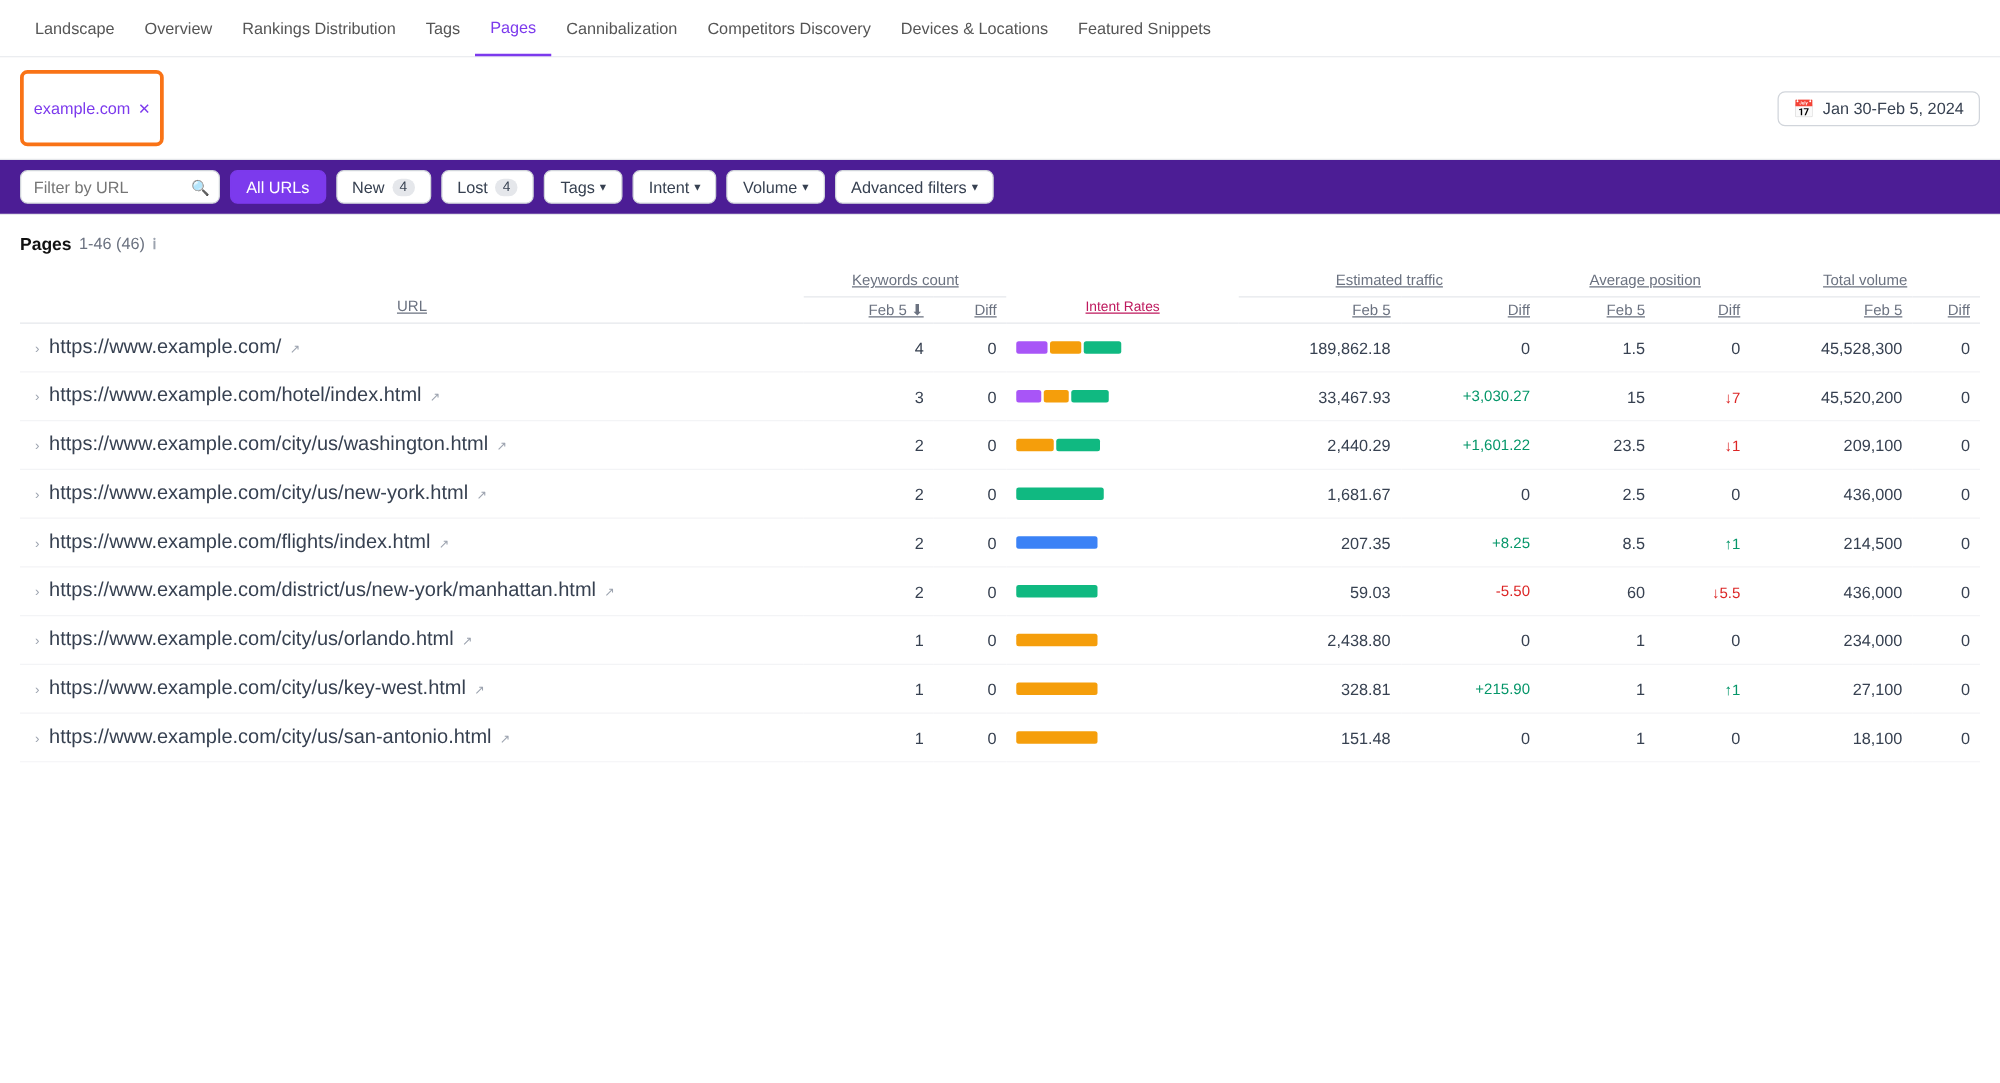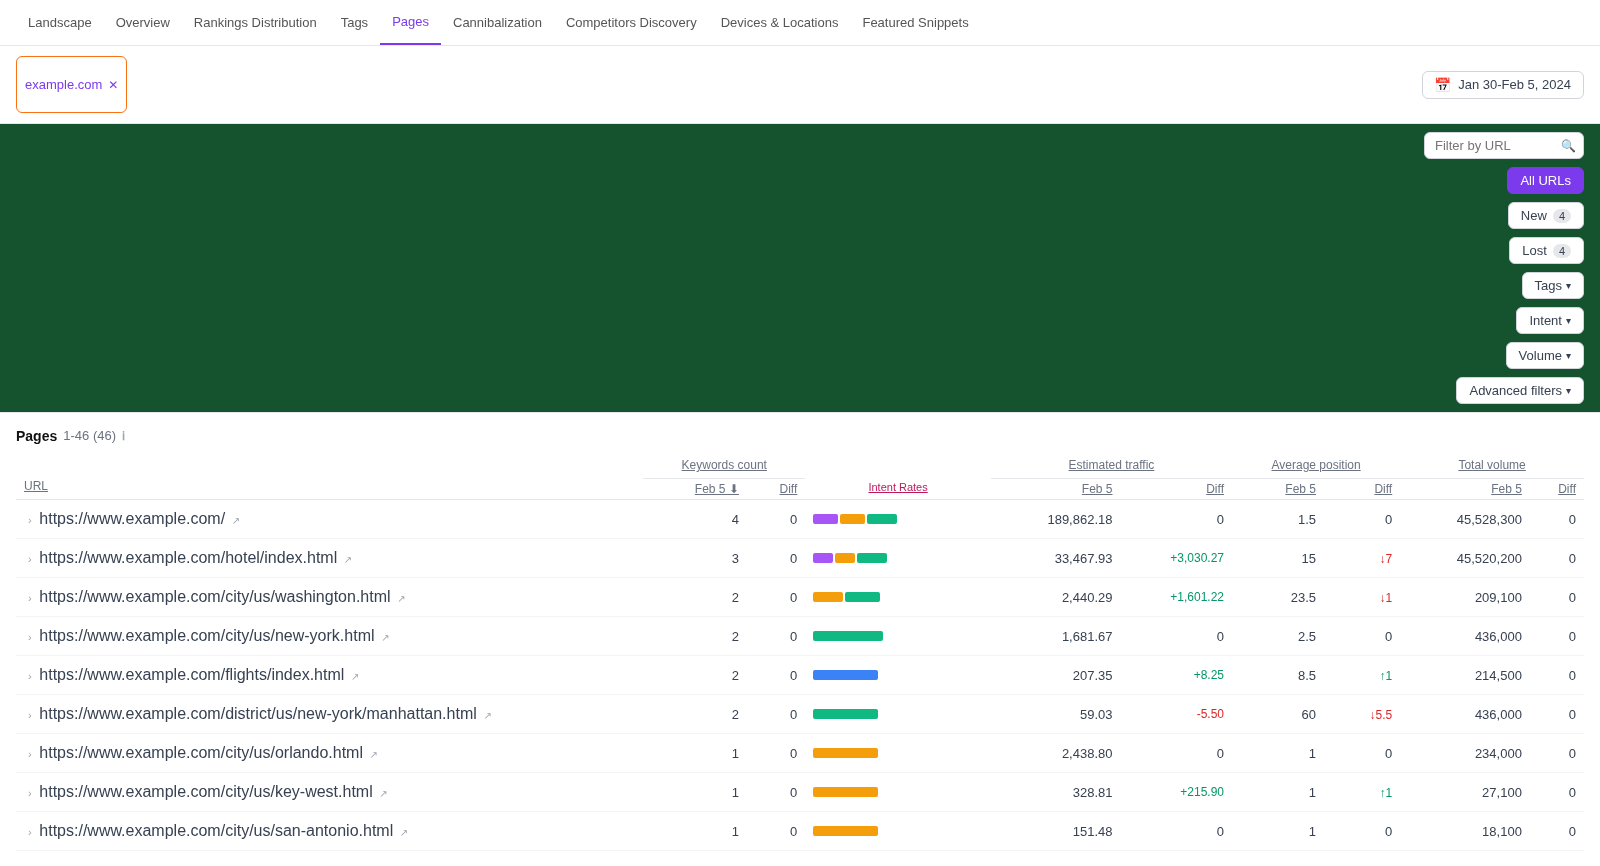--- a/index.html
+++ b/index.html
@@ -5,45 +5,45 @@
     * { box-sizing: border-box; margin: 0; padding: 0; }
     body { font-family: -apple-system, BlinkMacSystemFont, 'Segoe UI', sans-serif; font-size: 13px; background: #fff; color: #333; }
 
     
     .top-nav { display: flex; align-items: center; border-bottom: 1px solid #e5e7eb; padding: 0 16px; background: #fff; }
     .top-nav a { padding: 14px 12px; font-size: 13px; color: #555; text-decoration: none; white-space: nowrap; cursor: pointer; }
     .top-nav a.active { color: #7c3aed; border-bottom: 2px solid #7c3aed; font-weight: 500; }
 
     
     .toolbar { display: flex; align-items: center; gap: 8px; padding: 10px 16px; border-bottom: 1px solid #e5e7eb; background: #fff; }
-    .domain-tag { display: flex; gap: 6px; border: 1px solid #f97316; border-radius: 6px; padding: 20px 8px; font-size: 13px; color: #7c3aed; }
+    .domain-tag { display: flex; gap: 6px; border: 3px solid #f97316; border-radius: 6px; padding: 20px 8px; font-size: 13px; color: #7c3aed; }
     .domain-tag .close-btn { cursor: pointer; font-size: 12px; color: #7c3aed; background: none; border: none; line-height: 1; }
     .spacer { flex: 1; }
     .date-pill { display: flex; align-items: center; gap: 6px; border: 1px solid #d1d5db; border-radius: 6px; padding: 5px 12px; font-size: 13px; color: #374151; cursor: pointer; }
     .cal-icon { font-size: 14px; }
 
     
-    .filters { display: flex; align-items: flex-end; gap: 8px; padding: 8px 16px; border-bottom: 1px solid #e5e7eb; background: #14532d; flex-direction: column; }
+    .filters { display: flex; align-items: flex-end; gap: 8px; padding: 8px 16px; border-bottom: 1px solid #e5e7eb; background: #4c1d95; }
     .filter-input-wrap { position: relative; }
     .filter-input { border: 1px solid #d1d5db; border-radius: 6px; padding: 5px 28px 5px 10px; font-size: 13px; color: #555; width: 160px; outline: none; }
     .search-icon { position: absolute; right: 8px; top: 50%; transform: translateY(-50%); font-size: 12px; color: #9ca3af; pointer-events: none; }
     .filter-btn { display: flex; align-items: center; gap: 4px; border: 1px solid #d1d5db; border-radius: 6px; padding: 5px 12px; font-size: 13px; color: #374151; background: #fff; cursor: pointer; white-space: nowrap; }
     .filter-btn.active { background: #7c3aed; color: #fff; border-color: #7c3aed; font-weight: 500; }
     .filter-btn .chevron { font-size: 10px; }
     .badge { background: #e5e7eb; color: #374151; border-radius: 10px; padding: 1px 6px; font-size: 11px; margin-left: 2px; }
 
     
     .table-section { padding: 0 16px; }
     .section-title { padding: 14px 0 8px 0; font-size: 14px; font-weight: 600; color: #111; display: flex; align-items: center; gap: 6px; }
     .section-title .info-icon { color: #9ca3af; font-size: 12px; cursor: pointer; }
 
     table { width: 100%; border-collapse: collapse; }
     thead tr { border-bottom: 1px solid #e5e7eb; }
     thead th { font-size: 12px; color: #6b7280; font-weight: 500; padding: 6px 8px; text-align: right; vertical-align: bottom; white-space: nowrap; text-decoration: underline; }
-    thead th.url-col { text-align: left; width: 40%; }
+    thead th.url-col { text-align: center; width: 40%; }
     thead th.sub-header { text-align: right; padding: 3px 8px; }
     tbody tr { border-bottom: 1px solid #f3f4f6; }
     tbody td { padding: 10px 8px; font-size: 13px; color: #374151; text-align: right; vertical-align: middle; }
     tbody td.url-col { text-align: left; }
 
     .expand-btn { background: none; border: none; cursor: pointer; color: #9ca3af; font-size: 11px; padding: 0 4px; }
     .url-link { color: #374151; text-decoration: none; font-size: 16px; }
     .ext-link-icon { font-size: 10px; color: #9ca3af; margin-left: 3px; }
 
     .diff-pos { color: #059669; font-size: 12px; }

